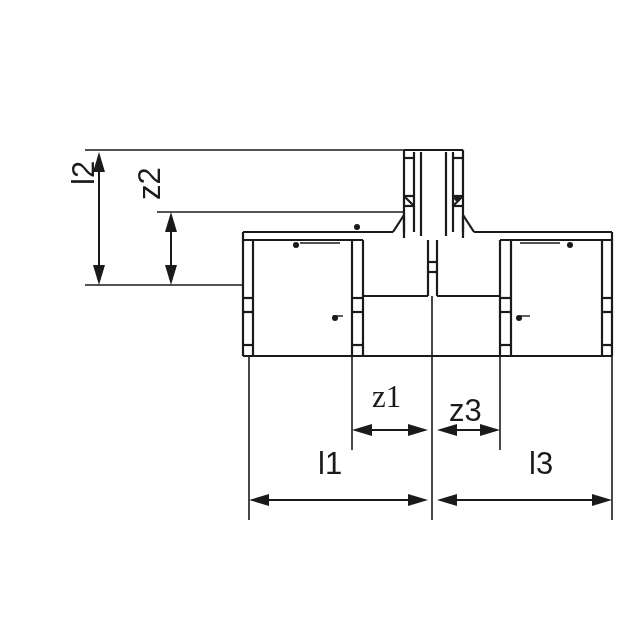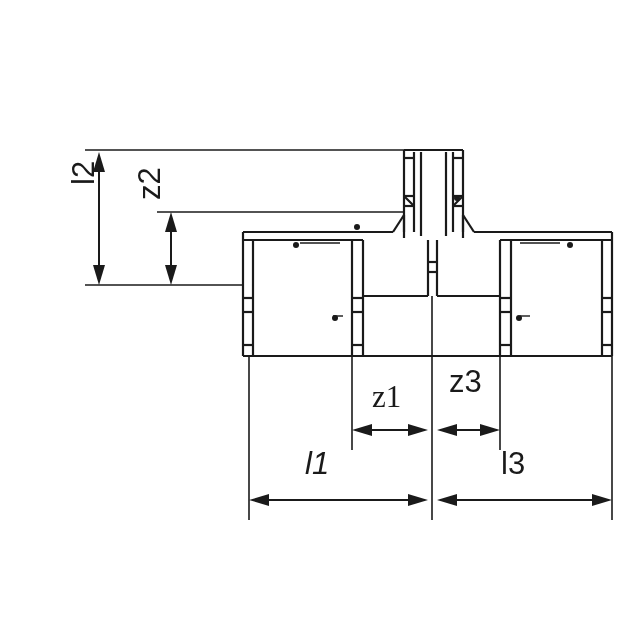--- a/index.html
+++ b/index.html
@@ -176,19 +176,19 @@
       </g>
     </g>
   </svg>
 
   <div class="dim-label rot" style="left:68px; top:185px;">l2</div>
 
   <div class="dim-label rot" style="left:134px; top:200px;">z2</div>
 
   <div class="dim-label" style="left:372px; top:381px;font-family:Liberation Serif, serif;">z1</div>
 
-  <div class="dim-label" style="left:449px; top:366px;">z3</div>
+  <div class="dim-label" style="left:449px; top:395px;">z3</div>
 
-  <div class="dim-label" style="left:305px; top:448px;font-style:italic;">l1</div>
+  <div class="dim-label" style="left:318px; top:448px;">l1</div>
 
-  <div class="dim-label" style="left:501px; top:448px;">l3</div>
+  <div class="dim-label" style="left:529px; top:448px;">l3</div>
 
 </div>
 
 </body></html>

